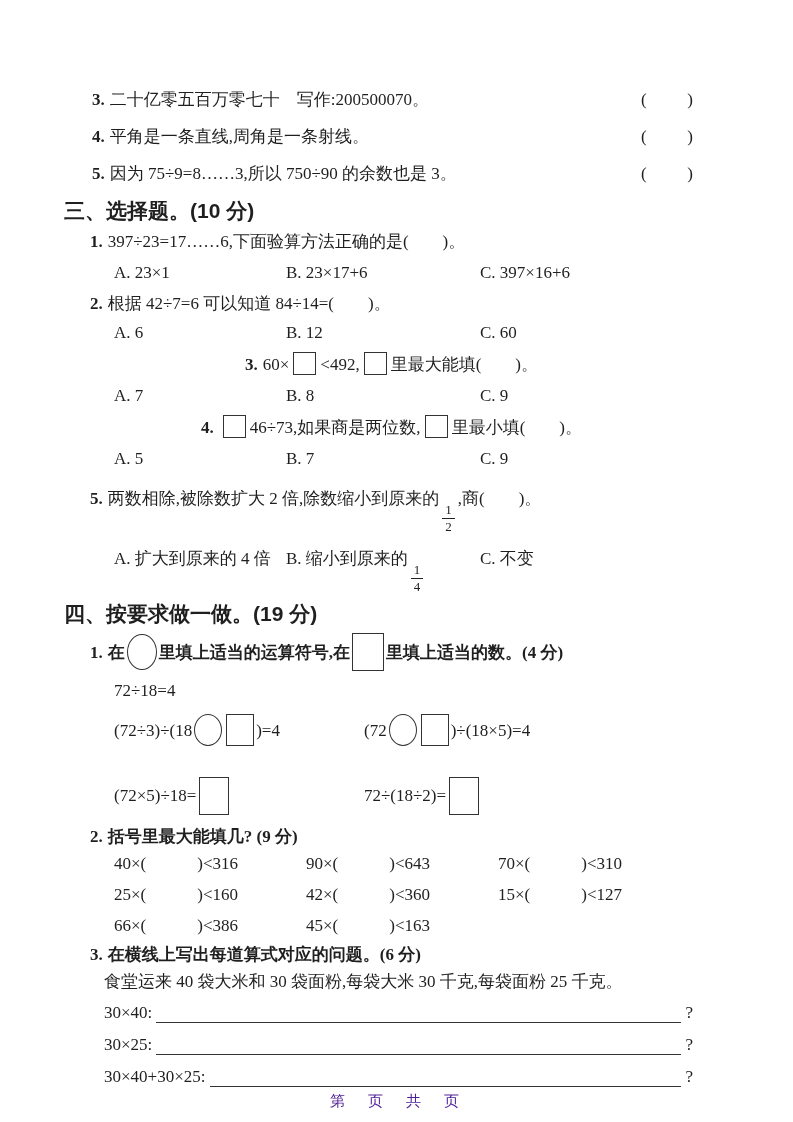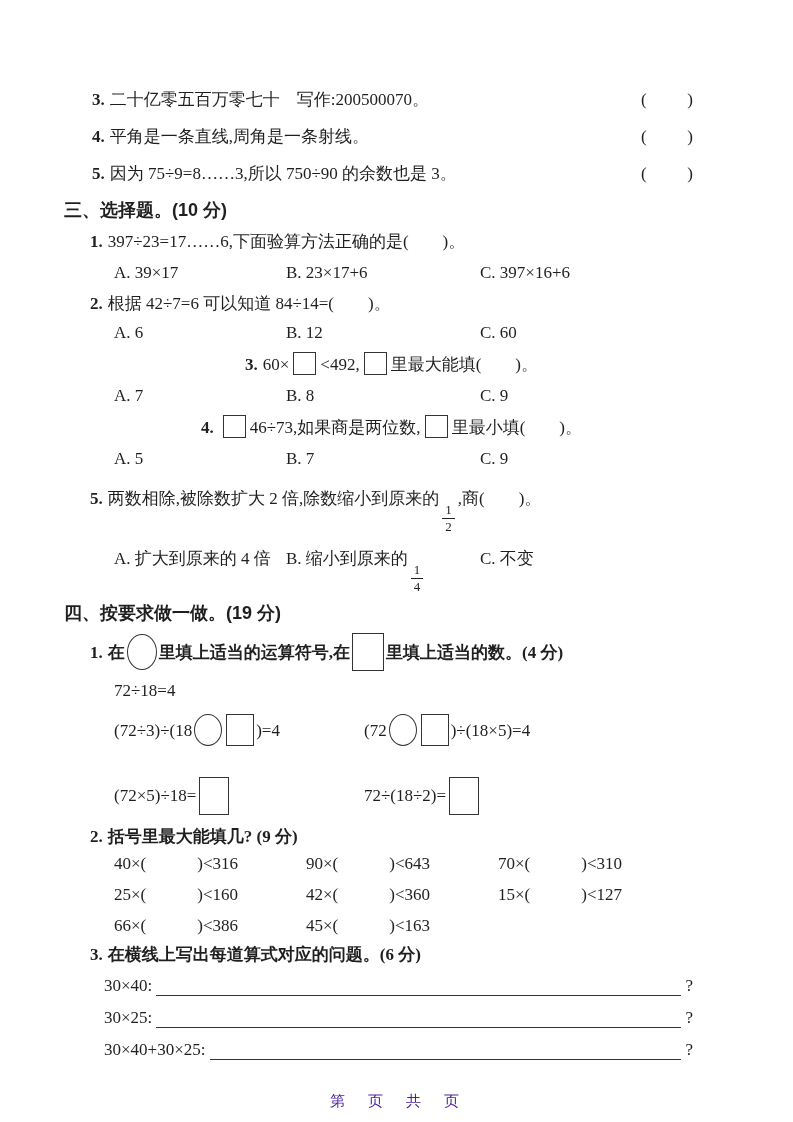--- a/index.html
+++ b/index.html
@@ -11,21 +11,21 @@
     color:#1f1f1f; font-size:17px; overflow:hidden;
     padding:88px 100px 12px 64px;
   }
   .qnum { font-weight:bold; margin-right:5px; }
   
   .judge-row { display:flex; justify-content:space-between; align-items:flex-start;
                margin-left:28px; margin-bottom:14px; line-height:23px; }
   .paren-pair { display:inline-flex; width:52px; justify-content:space-between; flex:none; }
   
   .sec-title { font-family:"Liberation Sans","DejaVu Sans",sans-serif;
-               font-weight:bold; font-size:18px; line-height:23px; }
+               font-weight:bold; font-size:21px; line-height:23px; }
   .stem { margin-left:26px; line-height:23px; }
   .stem-tall { line-height:30px;text-align:center; }
   .opts { display:grid; grid-template-columns:172px 194px auto; margin-left:50px;
           line-height:23px; white-space:nowrap; }
   
   .box-sm { display:inline-block; width:23px; height:23px; border:1.5px solid #333;
             vertical-align:-5px; margin:0 4px; }
   
   .frac { display:inline-flex; flex-direction:column; align-items:center;
           vertical-align:-10px; line-height:1.1; font-size:13px; margin:0 3px; }
@@ -86,21 +86,21 @@
     <div class="paren-pair">
         <span>(</span>
         <span>)</span>
       </div>
   </div>
 
   <div class="sec-title mt14">三、选择题。(10 分)</div>
 
   <div class="stem mt8"><span class="qnum">1.</span><span>397÷23=17……6,下面验算方法正确的是(　　)。</span></div>
   <div class="opts mt8">
-    <span>A. 39×17</span>
+    <span>A. 23×1</span>
     <span>B. 23×17+6</span>
     <span>C. 397×16+6</span>
   </div>
 
   <div class="stem mt8"><span class="qnum">2.</span><span>根据 42÷7=6 可以知道 84÷14=(　　)。</span></div>
   <div class="opts mt6">
     <span>A. 6</span>
     <span>B. 12</span>
     <span>C. 60</span>
   </div>
@@ -152,20 +152,21 @@
     <span>90×(　　　)&lt;643</span>
     <span>70×(　　　)&lt;310</span>
     <span>25×(　　　)&lt;160</span>
     <span>42×(　　　)&lt;360</span>
     <span>15×(　　　)&lt;127</span>
     <span>66×(　　　)&lt;386</span>
     <span>45×(　　　)&lt;163</span>
   </div>
 
   <div class="stem mt6"><span class="qnum">3.</span><span class="bold-cjk">在横线上写出每道算式对应的问题。(6 分)</span></div>
+  <div class="intro">食堂运来 40 袋大米和 30 袋面粉,每袋大米 30 千克,每袋面粉 25 千克。</div>
 
   <div class="blank-row">
     <span class="expr">30×40:</span>
     <span class="uline"></span>
     <span class="qmark">?</span>
   </div>
   <div class="blank-row">
     <span class="expr">30×25:</span>
     <span class="uline"></span>
     <span class="qmark">?</span>

